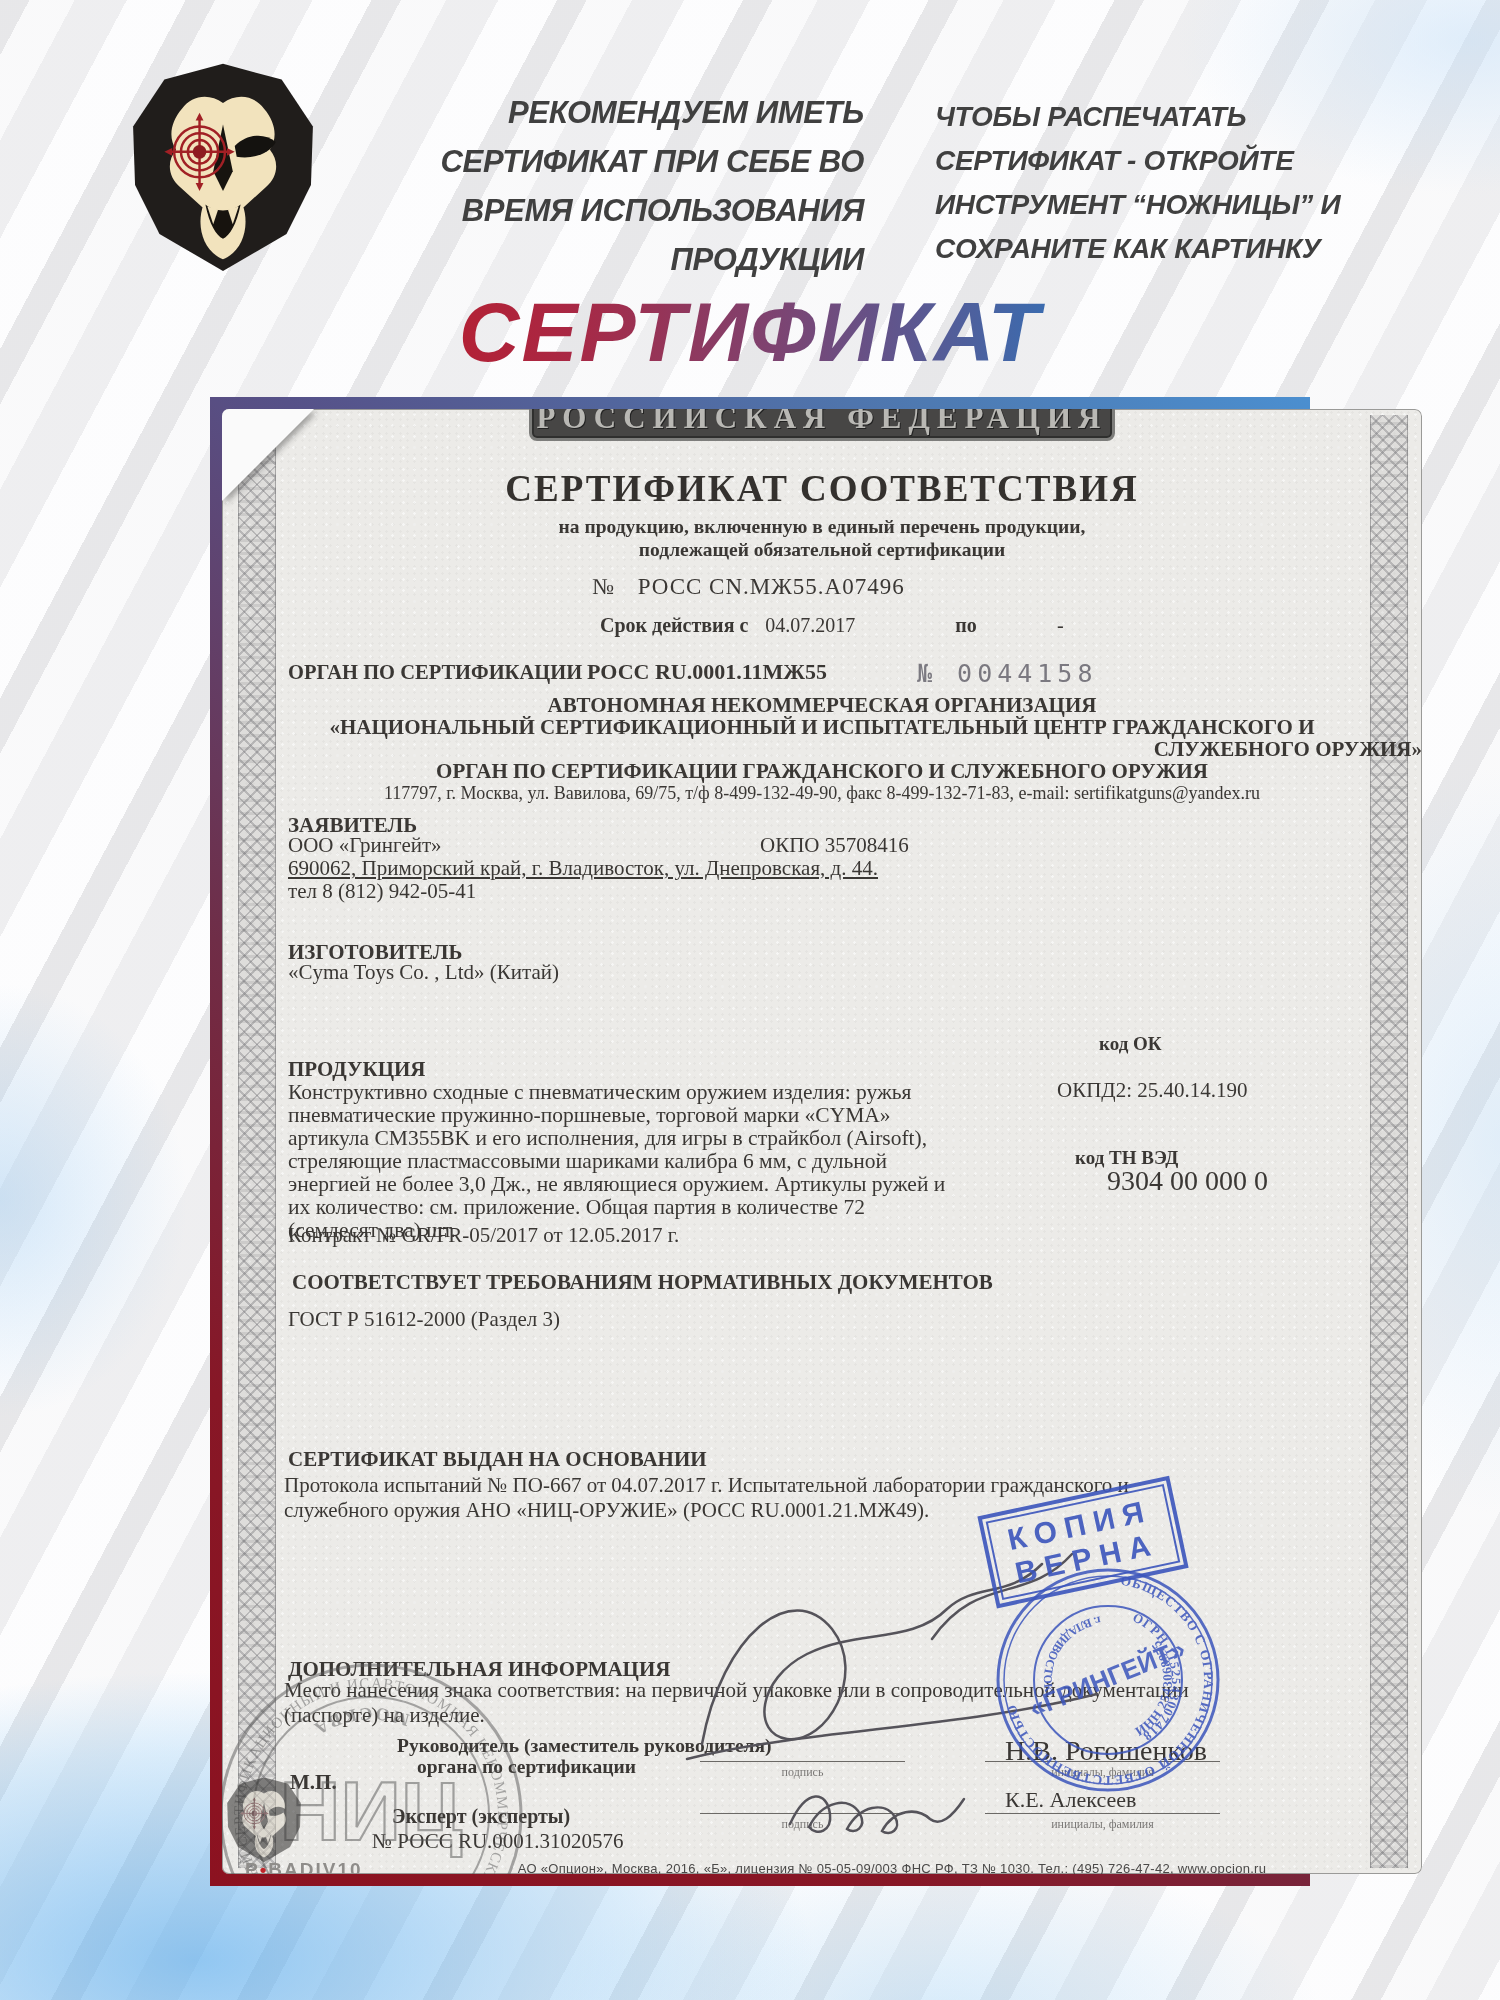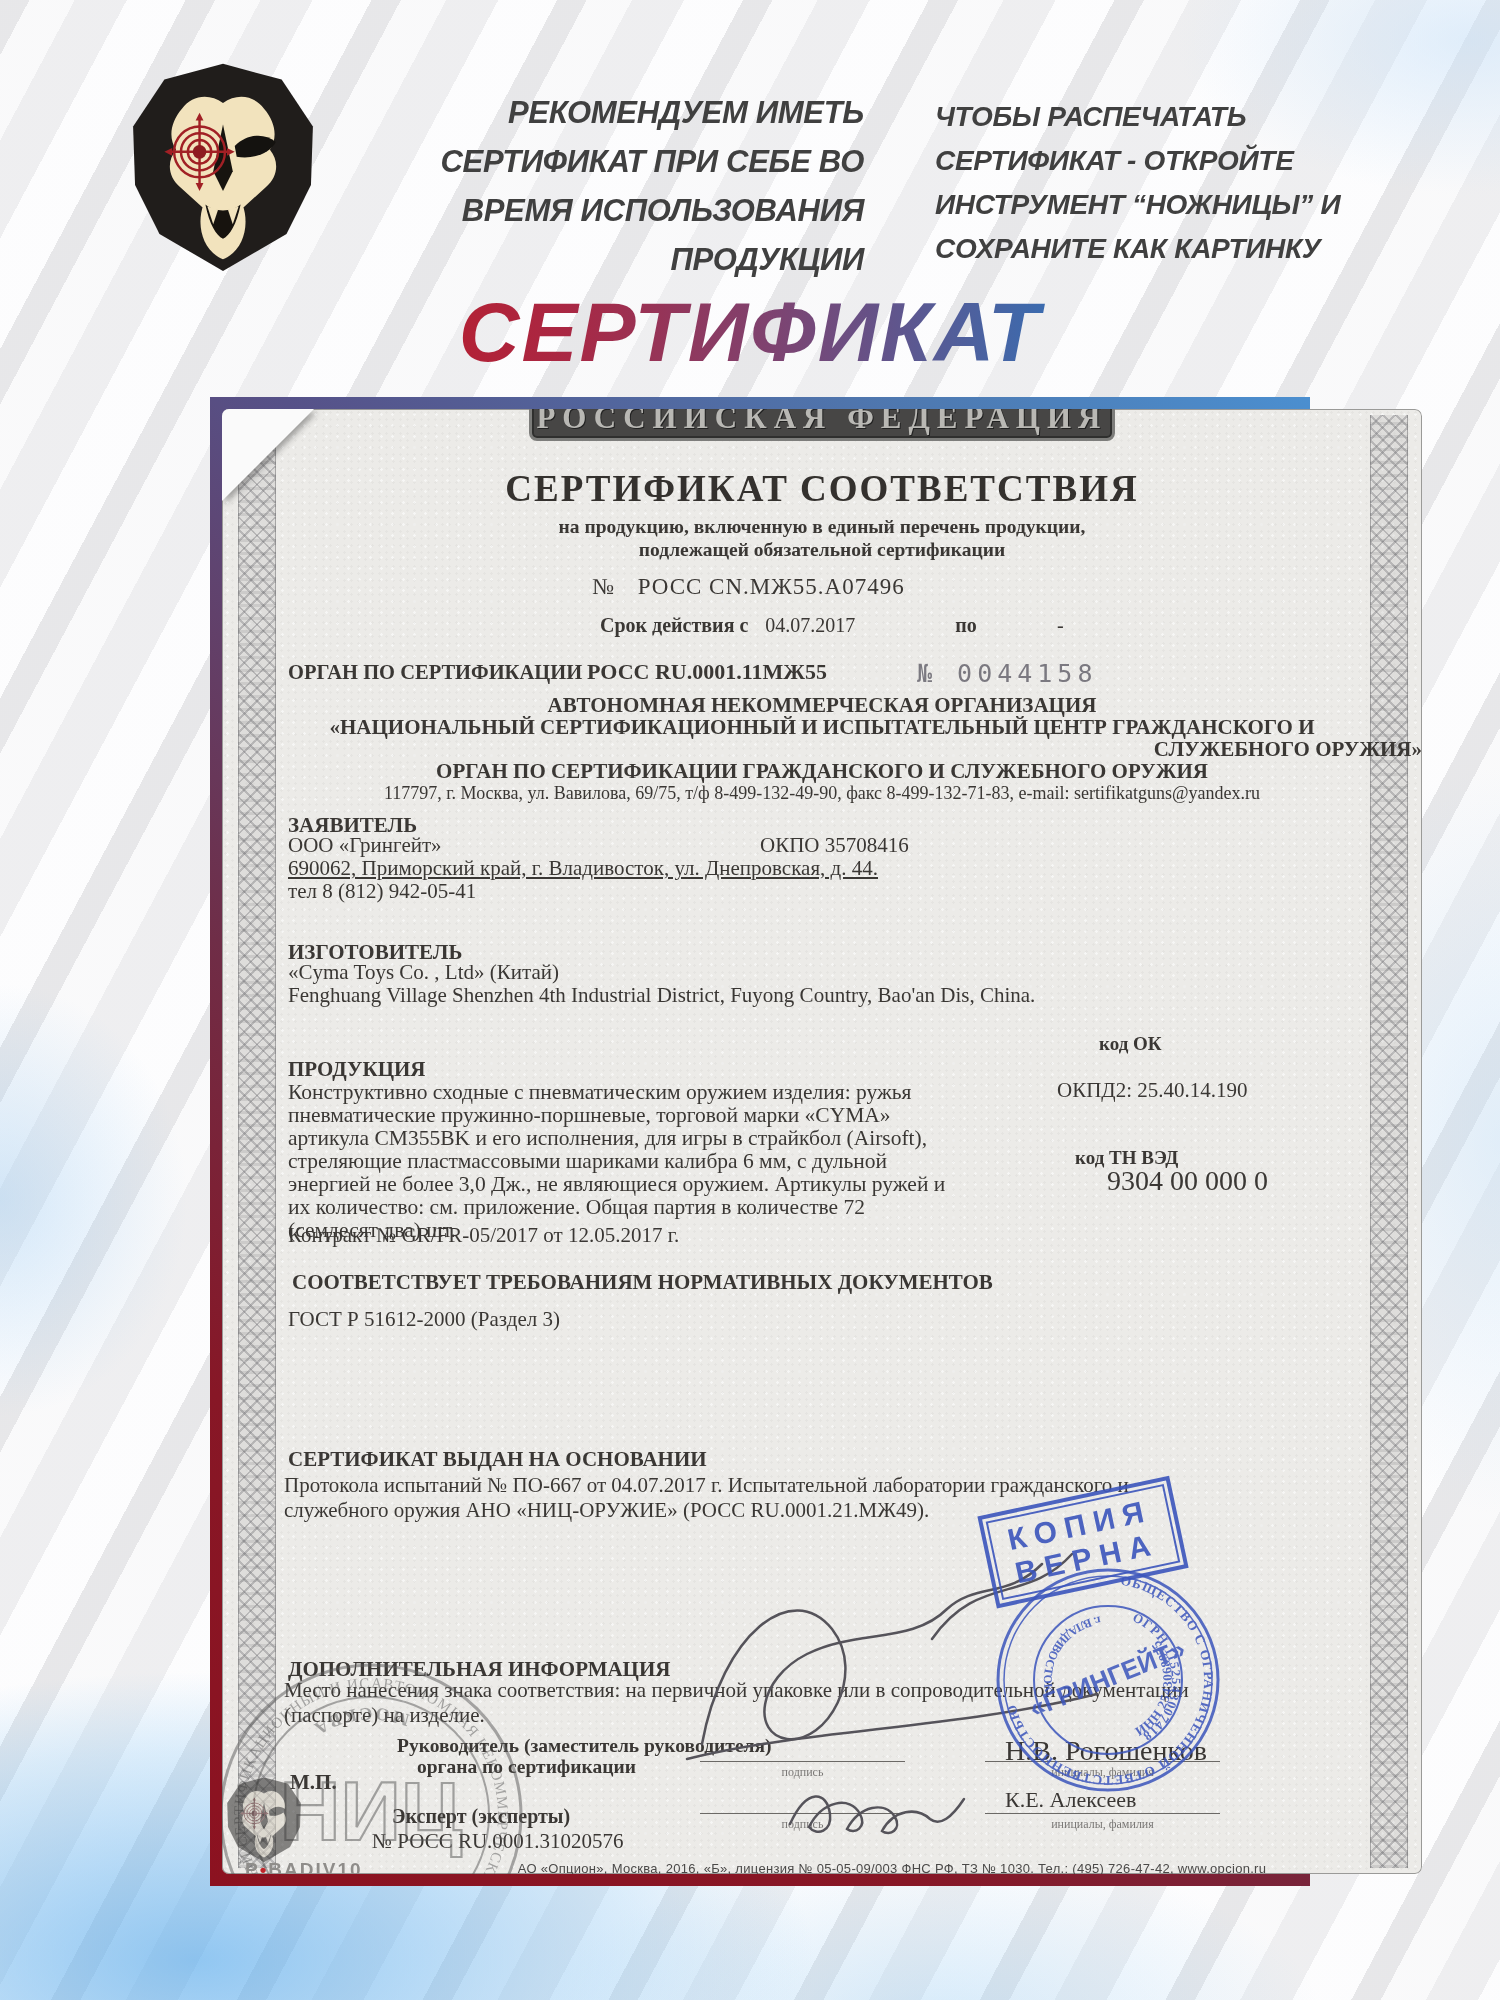--- a/index.html
+++ b/index.html
@@ -173,21 +173,20 @@
     <div class="abs c t18" style="top:374px;">117797, г. Москва, ул. Вавилова, 69/75,   т/ф 8-499-132-49-90, факс 8-499-132-71-83, e-mail: sertifikatguns@yandex.ru</div>
 
     <div class="abs b t21" style="top:404px;left:66px;">ЗАЯВИТЕЛЬ</div>
     <div class="abs t21" style="top:424px;left:66px;">ООО «Грингейт»</div>
     <div class="abs t21" style="top:424px;left:538px;">ОКПО 35708416</div>
     <div class="abs t21" style="top:447px;left:66px;text-decoration:underline;">690062, Приморский край, г. Владивосток, ул. Днепровская, д. 44.</div>
     <div class="abs t21" style="top:470px;left:66px;">тел 8 (812) 942-05-41</div>
 
     <div class="abs b t21" style="top:531px;left:66px;">ИЗГОТОВИТЕЛЬ</div>
     <div class="abs t21" style="top:551px;left:66px;">«Cyma Toys Co. , Ltd»  (Китай)</div>
-    <div class="abs t21" style="top:574px;left:66px;">Fenghuang Village Shenzhen 4th Industrial District, Fuyong Country, Bao'an Dis, China.</div>
 
     <div class="abs b" style="top:624px;left:877px;font-size:19px;">код ОК</div>
     <div class="abs b t21" style="top:648px;left:66px;">ПРОДУКЦИЯ</div>
     <div class="abs" style="top:669px;left:835px;font-size:21px;">ОКПД2: 25.40.14.190</div>
     <div class="abs" style="top:672px;left:66px;width:672px;font-size:21.5px;line-height:23px;text-align:left;">Конструктивно сходные с пневматическим оружием изделия: ружья пневматические пружинно-поршневые, торговой марки «CYMA» артикула CM355BK и его исполнения, для игры в страйкбол (Airsoft), стреляющие пластмассовыми шариками калибра 6 мм, с дульной энергией не более 3,0 Дж., не являющиеся оружием. Артикулы ружей и их количество: см. приложение. Общая партия в количестве 72 (семдесят два) шт.</div>
     <div class="abs b" style="top:738px;left:853px;font-size:19px;">код ТН ВЭД</div>
     <div class="abs" style="top:756px;left:885px;font-size:28px;">9304 00 000 0</div>
     <div class="abs t21" style="top:814px;left:66px;">Контракт № GR/FR-05/2017 от 12.05.2017 г.</div>
 
     <div class="abs b t21" style="top:861px;left:70px;">СООТВЕТСТВУЕТ ТРЕБОВАНИЯМ НОРМАТИВНЫХ ДОКУМЕНТОВ</div>

